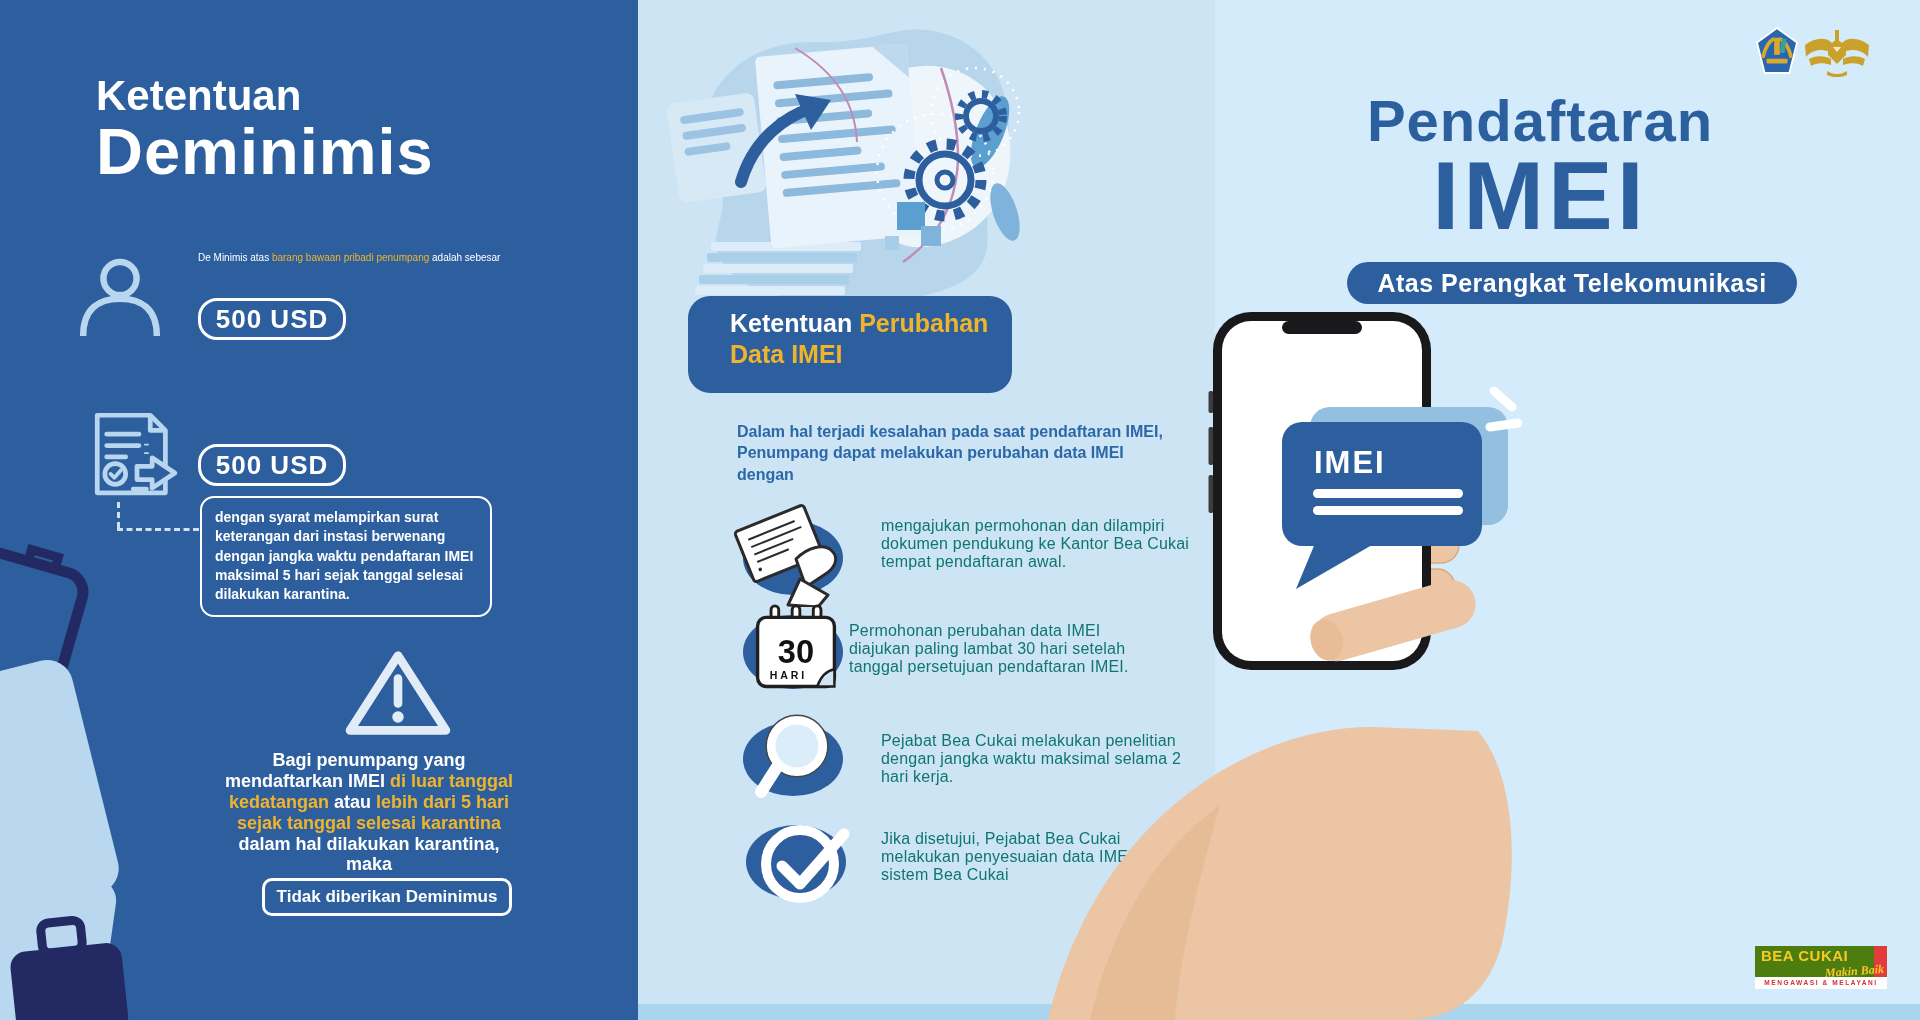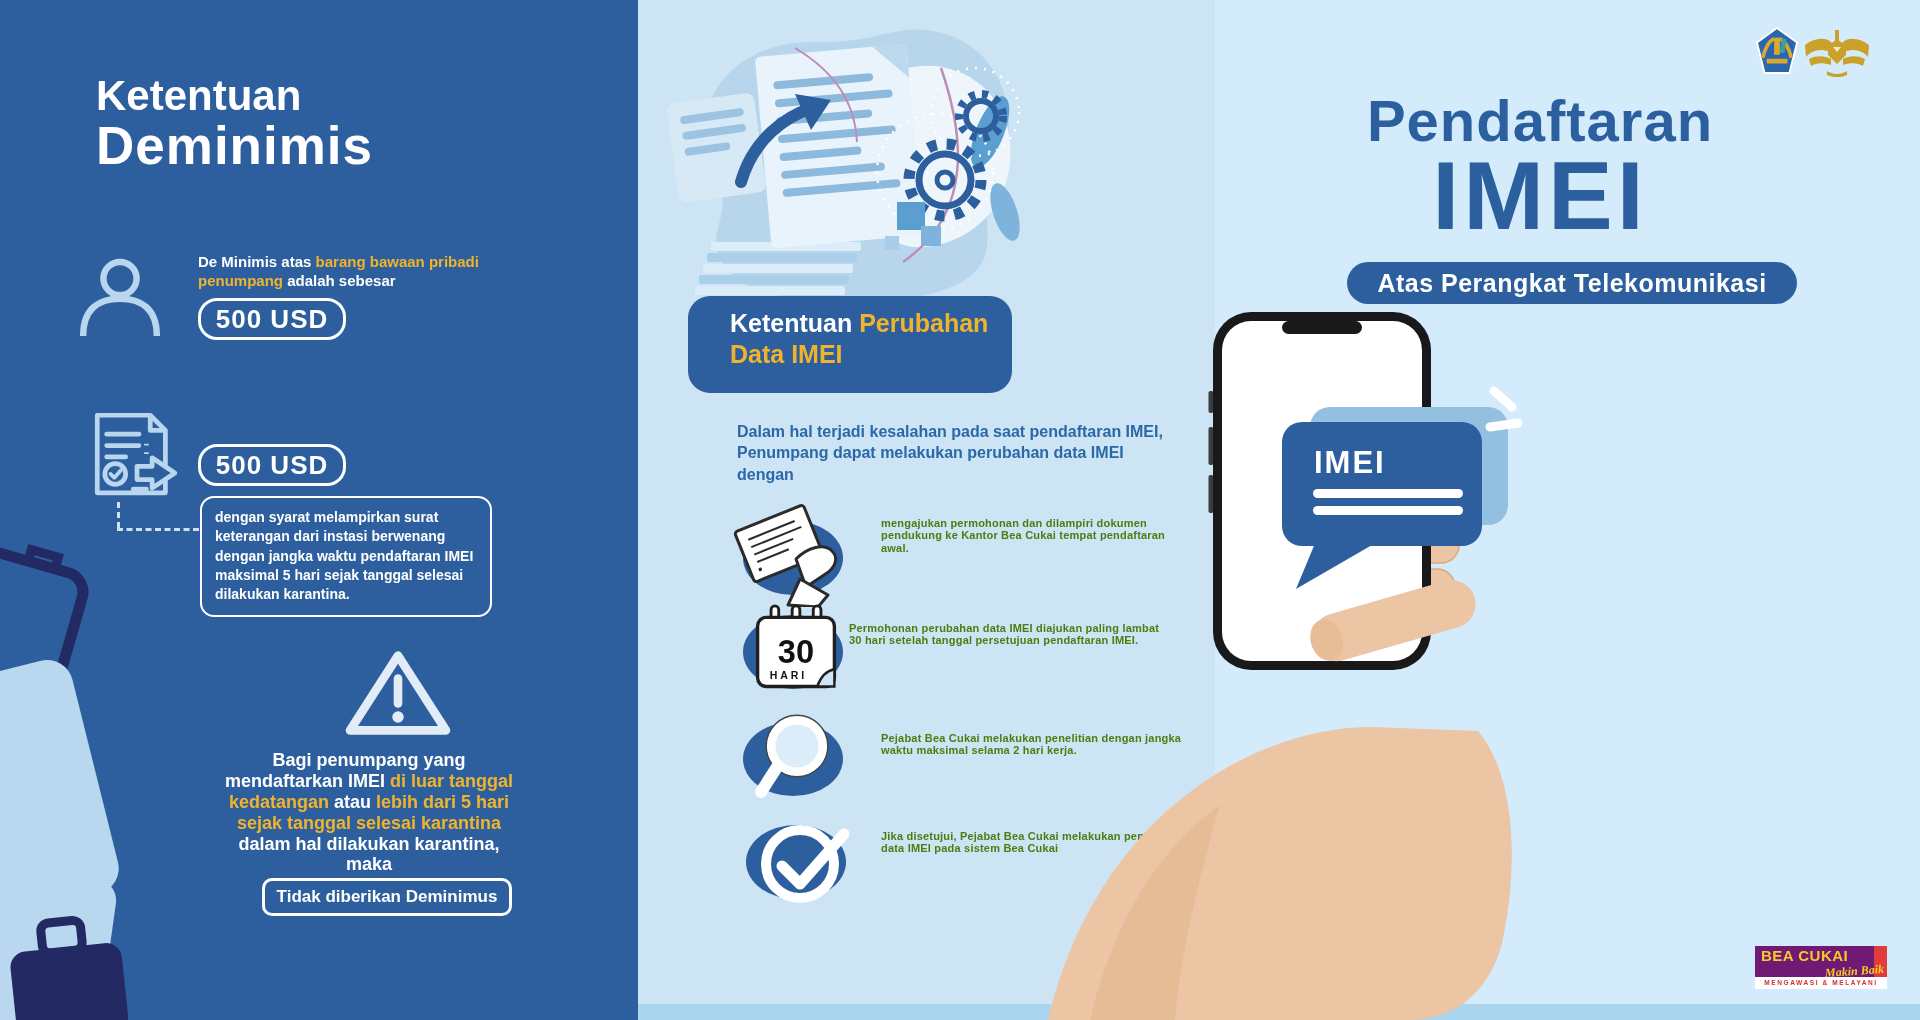--- a/index.html
+++ b/index.html
@@ -8,22 +8,22 @@
   .abs{position:absolute;}
 
   
   .left-panel{left:0;top:0;width:638px;height:1020px;background:#2d5f9e;}
   .right-panel{left:1215px;top:0;width:705px;height:1020px;background:#d4ebfb;}
   .footer-band{left:638px;top:1004px;width:1282px;height:16px;background:#abd4ee;}
 
   
   .lp-title{left:96px;top:74px;color:#fff;}
   .lp-title .t1{font-size:42px;font-weight:800;line-height:1.05;}
-  .lp-title .t2{font-size:53px;font-weight:800;line-height:1.05;letter-spacing:1px;}
-  .lp-text{color:#fff;font-size:15px;font-weight:700;line-height:1.28;}
+  .lp-title .t2{font-size:65px;font-weight:800;line-height:1.05;letter-spacing:1px;}
+  .lp-text{color:#fff;font-size:10px;font-weight:400;line-height:1.28;}
   .hl{color:#f0b42c;}
   .lp-item1-icon{left:74px;top:256px;width:92px;height:80px;}
   .lp-item1-text{left:198px;top:252px;width:335px;}
   .usd{border:3px solid #fff;border-radius:19px;color:#fff;font-size:26px;font-weight:800;
        letter-spacing:1px;display:flex;align-items:center;justify-content:center;}
   .usd1{left:198px;top:298px;width:142px;height:36px;}
   .lp-item2-icon{left:84px;top:408px;width:106px;height:94px;}
   .lp-item2-text{left:198px;top:406px;width:345px;}
   .usd2{left:198px;top:444px;width:142px;height:36px;}
   .lp-dash-v{left:117px;top:502px;height:26px;border-left:3px dashed #cfe2f3;}
@@ -50,39 +50,39 @@
   .mid-intro{left:719px;top:421px;width:520px;color:#2a68a7;
              font-size:16px;font-weight:600;line-height:1.33;margin-left:18px;}
   .mid-intro b{font-weight:800;}
   .step-ellipse{width:100px;height:74px;background:#2d5f9e;border-radius:50%;}
   .se1{left:743px;top:521px;} .se2{left:743px;top:615px;}
   .se3{left:743px;top:722px;} .se4{left:746px;top:825px;}
   .icon-hand{left:728px;top:497px;width:130px;height:110px;}
   .icon-cal{left:748px;top:600px;width:96px;height:100px;}
   .icon-mag{left:745px;top:710px;width:105px;height:100px;}
   .icon-check{left:748px;top:812px;width:115px;height:100px;}
-  .step-text{width:312px;color:#4d7c0f;font-size:11px;font-weight:700;
+  .step-text{width:312px;color:#0f766e;font-size:16px;font-weight:400;
              line-height:1.12;letter-spacing:.2px;}
   .st1{left:881px;top:517px;} .st2{left:849px;top:622px;}
   .st3{left:881px;top:732px;} .st4{left:881px;top:830px;}
   .cal-num{font-family:"Liberation Sans",sans-serif;}
 
   
   .hdr-logo-pentagon{left:1756px;top:26px;width:42px;height:50px;}
   .hdr-logo-wings{left:1803px;top:29px;width:68px;height:48px;}
   .rp-title{left:1330px;top:92px;width:420px;text-align:center;color:#2c5f9e;}
   .rp-title .r1{font-size:58px;font-weight:800;line-height:1.0;letter-spacing:1px;}
   .rp-title .r2{font-size:97px;font-weight:800;line-height:.95;letter-spacing:4px;}
   .rp-banner{left:1347px;top:262px;width:450px;height:42px;background:#2d5f9e;
              border-radius:21px;color:#fff;font-size:25px;font-weight:800;letter-spacing:.5px;
              display:flex;align-items:center;justify-content:center;}
   .rp-illustration{left:1020px;top:295px;width:520px;height:725px;}
 
   .rp-footer-logo{left:1755px;top:946px;width:132px;}
-  .fl-top{position:relative;height:31px;background:#701a75;}
+  .fl-top{position:relative;height:31px;background:#4d7c0f;}
   .fl-name{position:absolute;left:6px;top:1px;font-size:15px;font-weight:800;
            color:#f8c927;letter-spacing:.5px;}
   .fl-stripe{position:absolute;right:0;top:0;width:13px;height:31px;background:#e23b3b;}
   .fl-script{position:absolute;right:3px;bottom:-2px;font-family:"Liberation Serif",serif;
              font-style:italic;font-weight:700;font-size:12px;color:#f8c927;
              transform:rotate(-4deg);}
   .fl-bottom{height:12px;background:#fff;color:#d42f2f;font-size:6.5px;font-weight:700;
              letter-spacing:1.6px;text-align:center;line-height:12px;}
 </style>
 </head>

